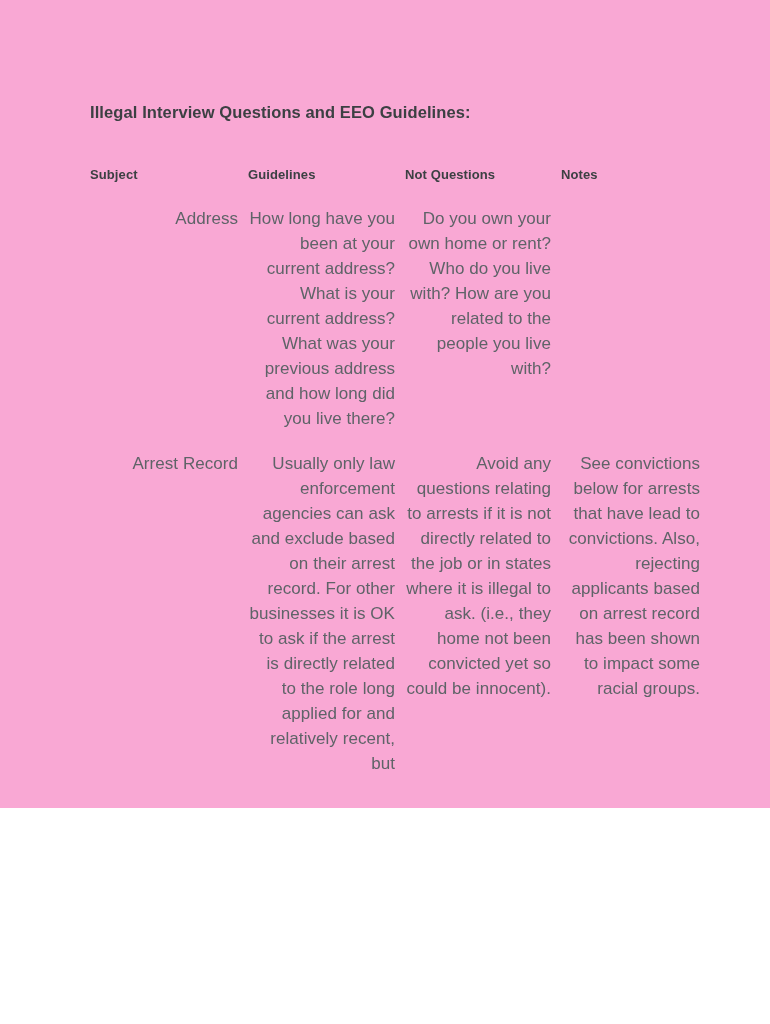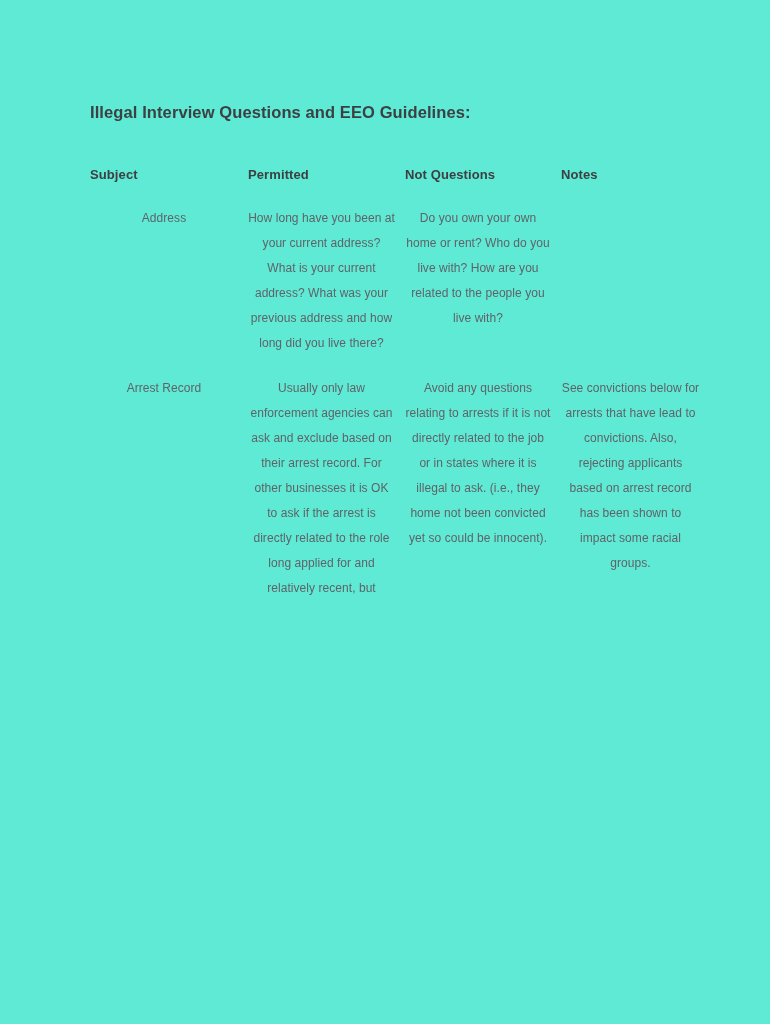--- a/index.html
+++ b/index.html
@@ -14,22 +14,22 @@
     overflow: hidden;
     font-family: "Liberation Sans", sans-serif;
     -webkit-font-smoothing: antialiased;
   }
 
   .page {
     position: absolute;
     top: 0;
     left: 0;
     width: 770px;
-    height: 1024px;
-    background: #5eead4;
+    height: 808px;
+    background: #f9a8d4;
   }
 
   .content {
     position: absolute;
     left: 90px;
     top: 100px;
     width: 620px;
   }
 
   .doc-title {
@@ -60,23 +60,23 @@
     font-size: 13px;
     font-weight: bold;
     color: #3c4043;
     letter-spacing: 0.1px;
     line-height: 25px;
     padding: 0 10px 0 0;
     margin-top: 48px;
   }
 
   .table td {
-    text-align: center;
+    text-align: right;
     vertical-align: top;
-    font-size: 12px;
+    font-size: 17px;
     font-weight: normal;
     color: #5f6368;
     line-height: 25px;
     letter-spacing: 0.05px;
     padding: 0 10px 0 0;
     word-wrap: break-word;
   }
 
   .row-gap-head td,
   .row-gap-head th {
@@ -102,21 +102,21 @@
     <table class="table">
       <colgroup>
         <col class="c-subject">
         <col class="c-permitted">
         <col class="c-notpermitted">
         <col class="c-notes">
       </colgroup>
       <thead>
         <tr>
           <th>Subject</th>
-          <th>Permitted</th>
+          <th>Guidelines</th>
           <th>Not Questions</th>
           <th>Notes</th>
         </tr>
         <tr class="row-gap-head">
           <td></td>
           <td></td>
           <td></td>
           <td></td>
         </tr>
       </thead>

